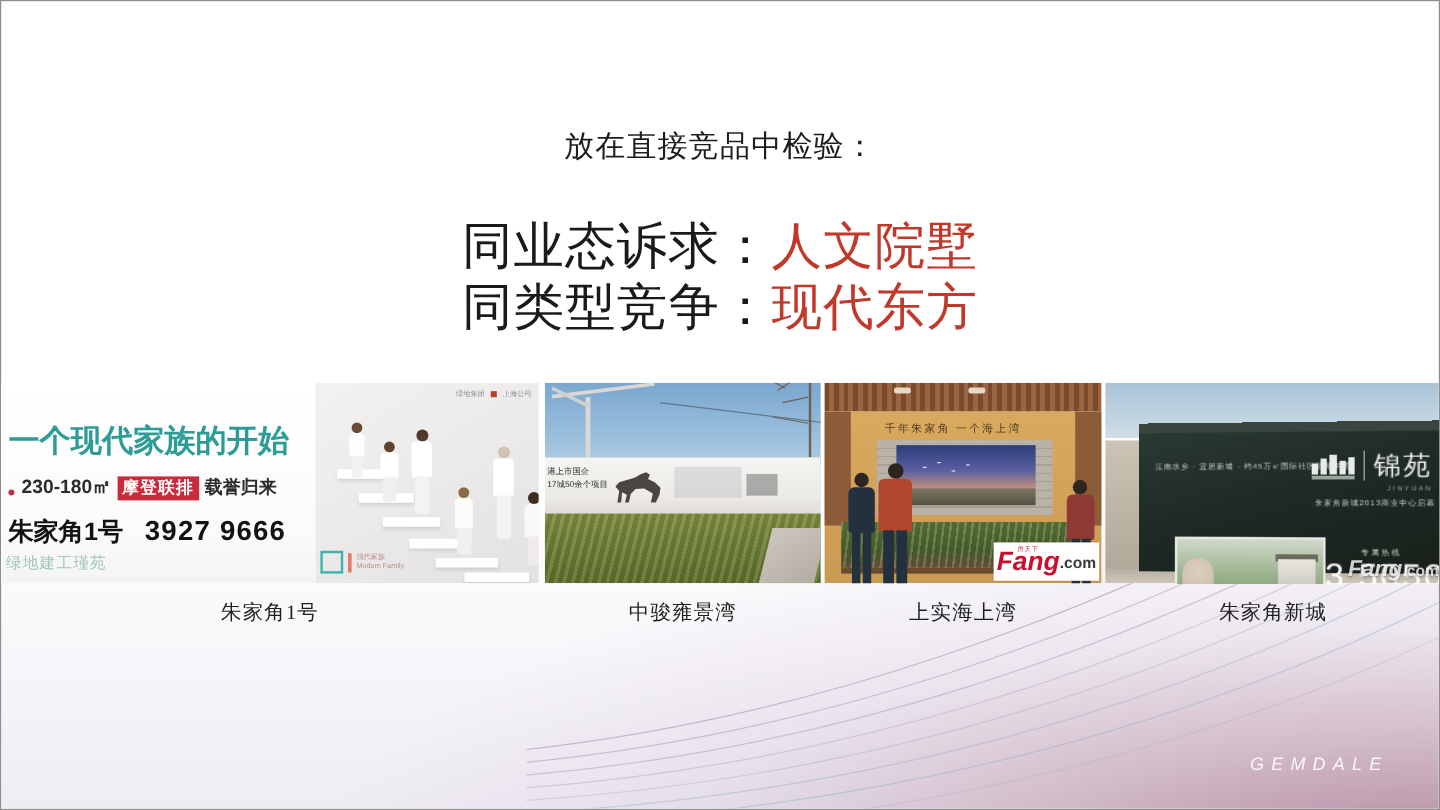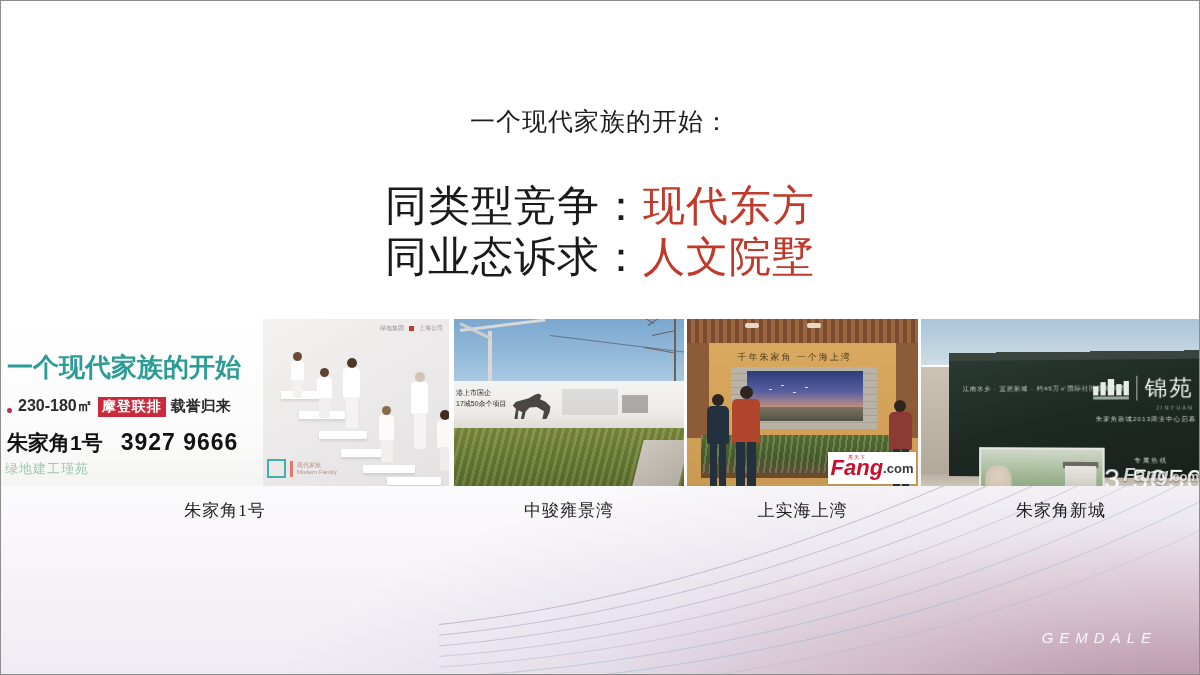--- a/index.html
+++ b/index.html
@@ -280,28 +280,28 @@
       <path d="M-60,266 C 210,250 490,162 800,-16" stroke="rgba(150,125,165,0.40)"></path>
       <path d="M-60,276 C 220,262 505,176 808,2" stroke="rgba(155,130,170,0.38)"></path>
       <path d="M-60,286 C 230,274 520,190 816,20" stroke="rgba(160,140,175,0.34)"></path>
       <path d="M-60,296 C 240,286 535,206 824,40" stroke="rgba(150,160,180,0.34)"></path>
       <path d="M-60,306 C 250,298 550,222 832,62" stroke="rgba(140,170,190,0.40)"></path>
       <path d="M-60,316 C 260,310 566,240 840,86" stroke="rgba(135,175,195,0.42)"></path>
       <path d="M-60,328 C 270,324 582,260 848,112" stroke="rgba(170,170,185,0.30)"></path>
     </g>
   </svg>
 
-  <div class="head-small">一个现代家族的开始：</div>
+  <div class="head-small">放在直接竞品中检验：</div>
 
   <div class="big-lines">
     <div class="big-line">
-      <span>同类型竞争：</span><span class="accent">现代东方</span>
+      <span>同业态诉求：</span><span class="accent">人文院墅</span>
     </div>
     <div class="big-line">
-      <span>同业态诉求：</span><span class="accent">人文院墅</span>
+      <span>同类型竞争：</span><span class="accent">现代东方</span>
     </div>
   </div>
 
   <div class="strip">
 
     <div class="panel p1">
       <div class="bb">
 
         <div class="bb-left">
           <div class="bb-h1">一个现代家族的开始</div>

